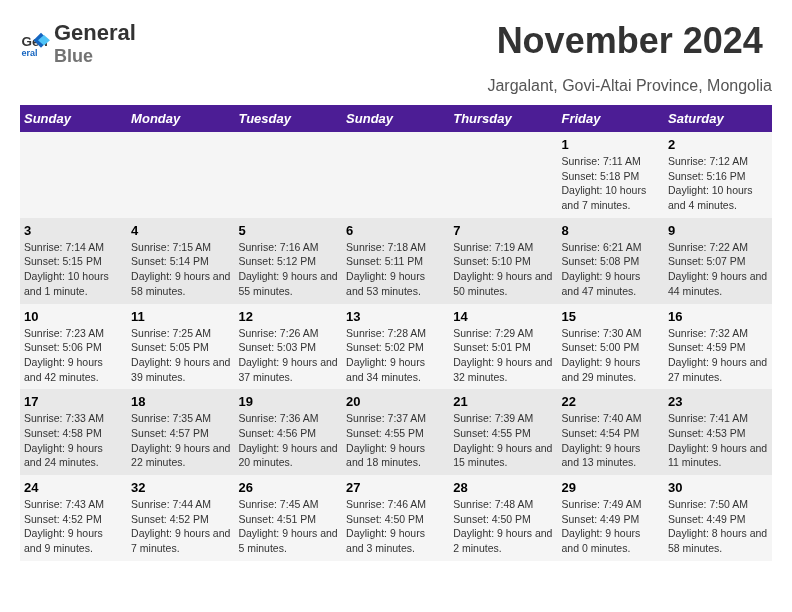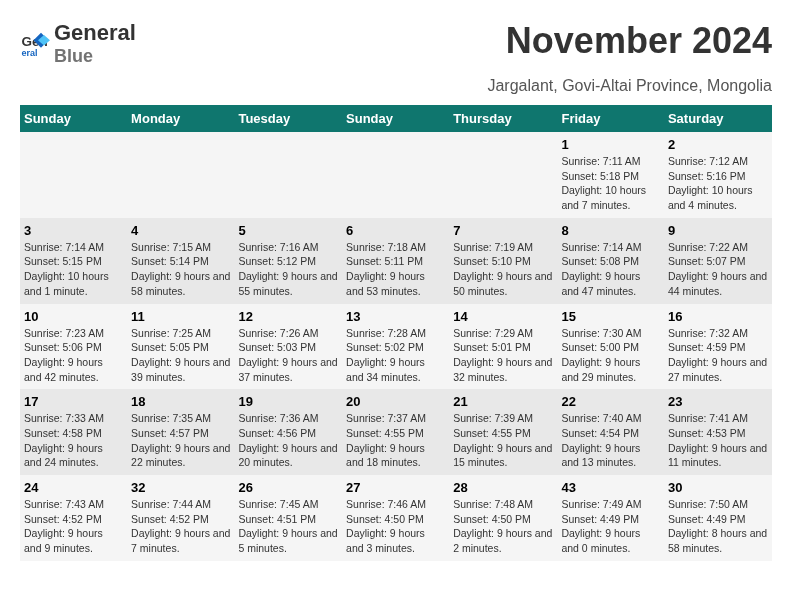--- a/index.html
+++ b/index.html
@@ -19,40 +19,41 @@
     .logo {
       display: flex;
       align-items: center;
       gap: 4px;
     }
     .logo-icon {
       width: 30px;
       height: 30px;
     }
     .title-section {
-      text-align: right;
+      text-align: center;
     }
     .month-title {
       font-size: 36px;
       font-weight: bold;
       color: #333;
     }
     .location-title {
       font-size: 16px;
       color: #555;
       margin-top: 15px;
     }
     table {
       width: 100%;
       border-collapse: collapse;
       font-size: 11px;
     }
     thead tr {
-      background-color: #0f766e;
+      background-color: #4c1d95;
       color: #fff;
+      font-style: italic;
     }
     thead th {
       padding: 6px 4px;
       text-align: left;
       font-size: 13px;
       font-weight: bold;
     }
     tbody tr {
       vertical-align: top;
     }
@@ -169,21 +170,21 @@
 Daylight: 9 hours and 53 minutes.</div>
         </td>
         <td>
           <span class="day-num">7</span>
           <div class="day-info">Sunrise: 7:19 AM
 Sunset: 5:10 PM
 Daylight: 9 hours and 50 minutes.</div>
         </td>
         <td>
           <span class="day-num">8</span>
-          <div class="day-info">Sunrise: 7:14 AM
+          <div class="day-info">Sunrise: 6:21 AM
 Sunset: 5:08 PM
 Daylight: 9 hours and 47 minutes.</div>
         </td>
         <td>
           <span class="day-num">9</span>
           <div class="day-info">Sunrise: 7:22 AM
 Sunset: 5:07 PM
 Daylight: 9 hours and 44 minutes.</div>
         </td>
       </tr>
@@ -300,21 +301,21 @@
 Sunset: 4:50 PM
 Daylight: 9 hours and 3 minutes.</div>
         </td>
         <td>
           <span class="day-num">28</span>
           <div class="day-info">Sunrise: 7:48 AM
 Sunset: 4:50 PM
 Daylight: 9 hours and 2 minutes.</div>
         </td>
         <td>
-          <span class="day-num">43</span>
+          <span class="day-num">29</span>
           <div class="day-info">Sunrise: 7:49 AM
 Sunset: 4:49 PM
 Daylight: 9 hours and 0 minutes.</div>
         </td>
         <td>
           <span class="day-num">30</span>
           <div class="day-info">Sunrise: 7:50 AM
 Sunset: 4:49 PM
 Daylight: 8 hours and 58 minutes.</div>
         </td>

